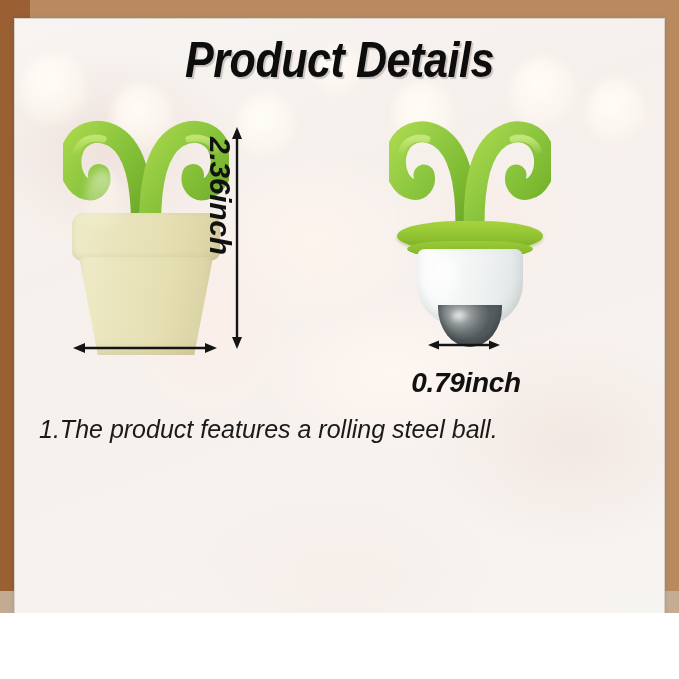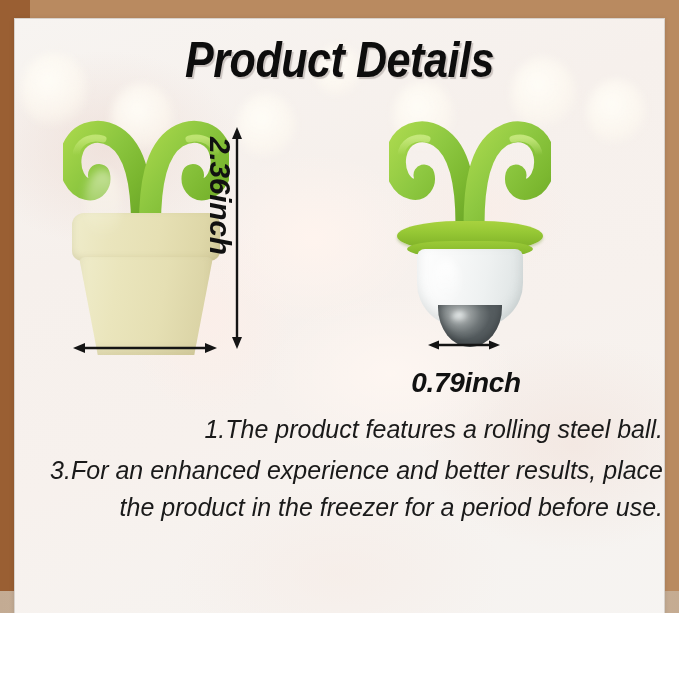--- a/index.html
+++ b/index.html
@@ -267,21 +267,20 @@
     white-space: nowrap;
     margin-top: 16px;
   }
 
   
   .features {
     position: absolute;
     left: 24px;
     top: 392px;
     width: 624px;
-    text-align: right;
   }
   .feature {
     font-size: 25px;
     font-style: italic;
     font-weight: 400;
     color: #1a1a1a;
     line-height: 1.47;
     margin-bottom: 4px;
     text-indent: 0;
     padding-left: 26px;
@@ -392,19 +391,16 @@
       <line x1="10" y1="8" x2="68" y2="8" stroke="#141414" stroke-width="2.4"></line>
       <polygon points="3,8 14,3.5 14,12.5" fill="#141414"></polygon>
       <polygon points="75,8 64,3.5 64,12.5" fill="#141414"></polygon>
     </svg>
     <div class="dim-h2-label">0.79inch</div>
 
     <div class="features">
       <div class="feature">
         <span class="num">1.</span><span>The product features a rolling steel ball.</span>
       </div>
-      <div class="feature">
-        <span class="num">3.</span><span>For an enhanced experience and better results, place the product in the freezer for a period before use.</span>
-      </div>
     </div>
 
   </div>
 </div>
 
 </body></html>

